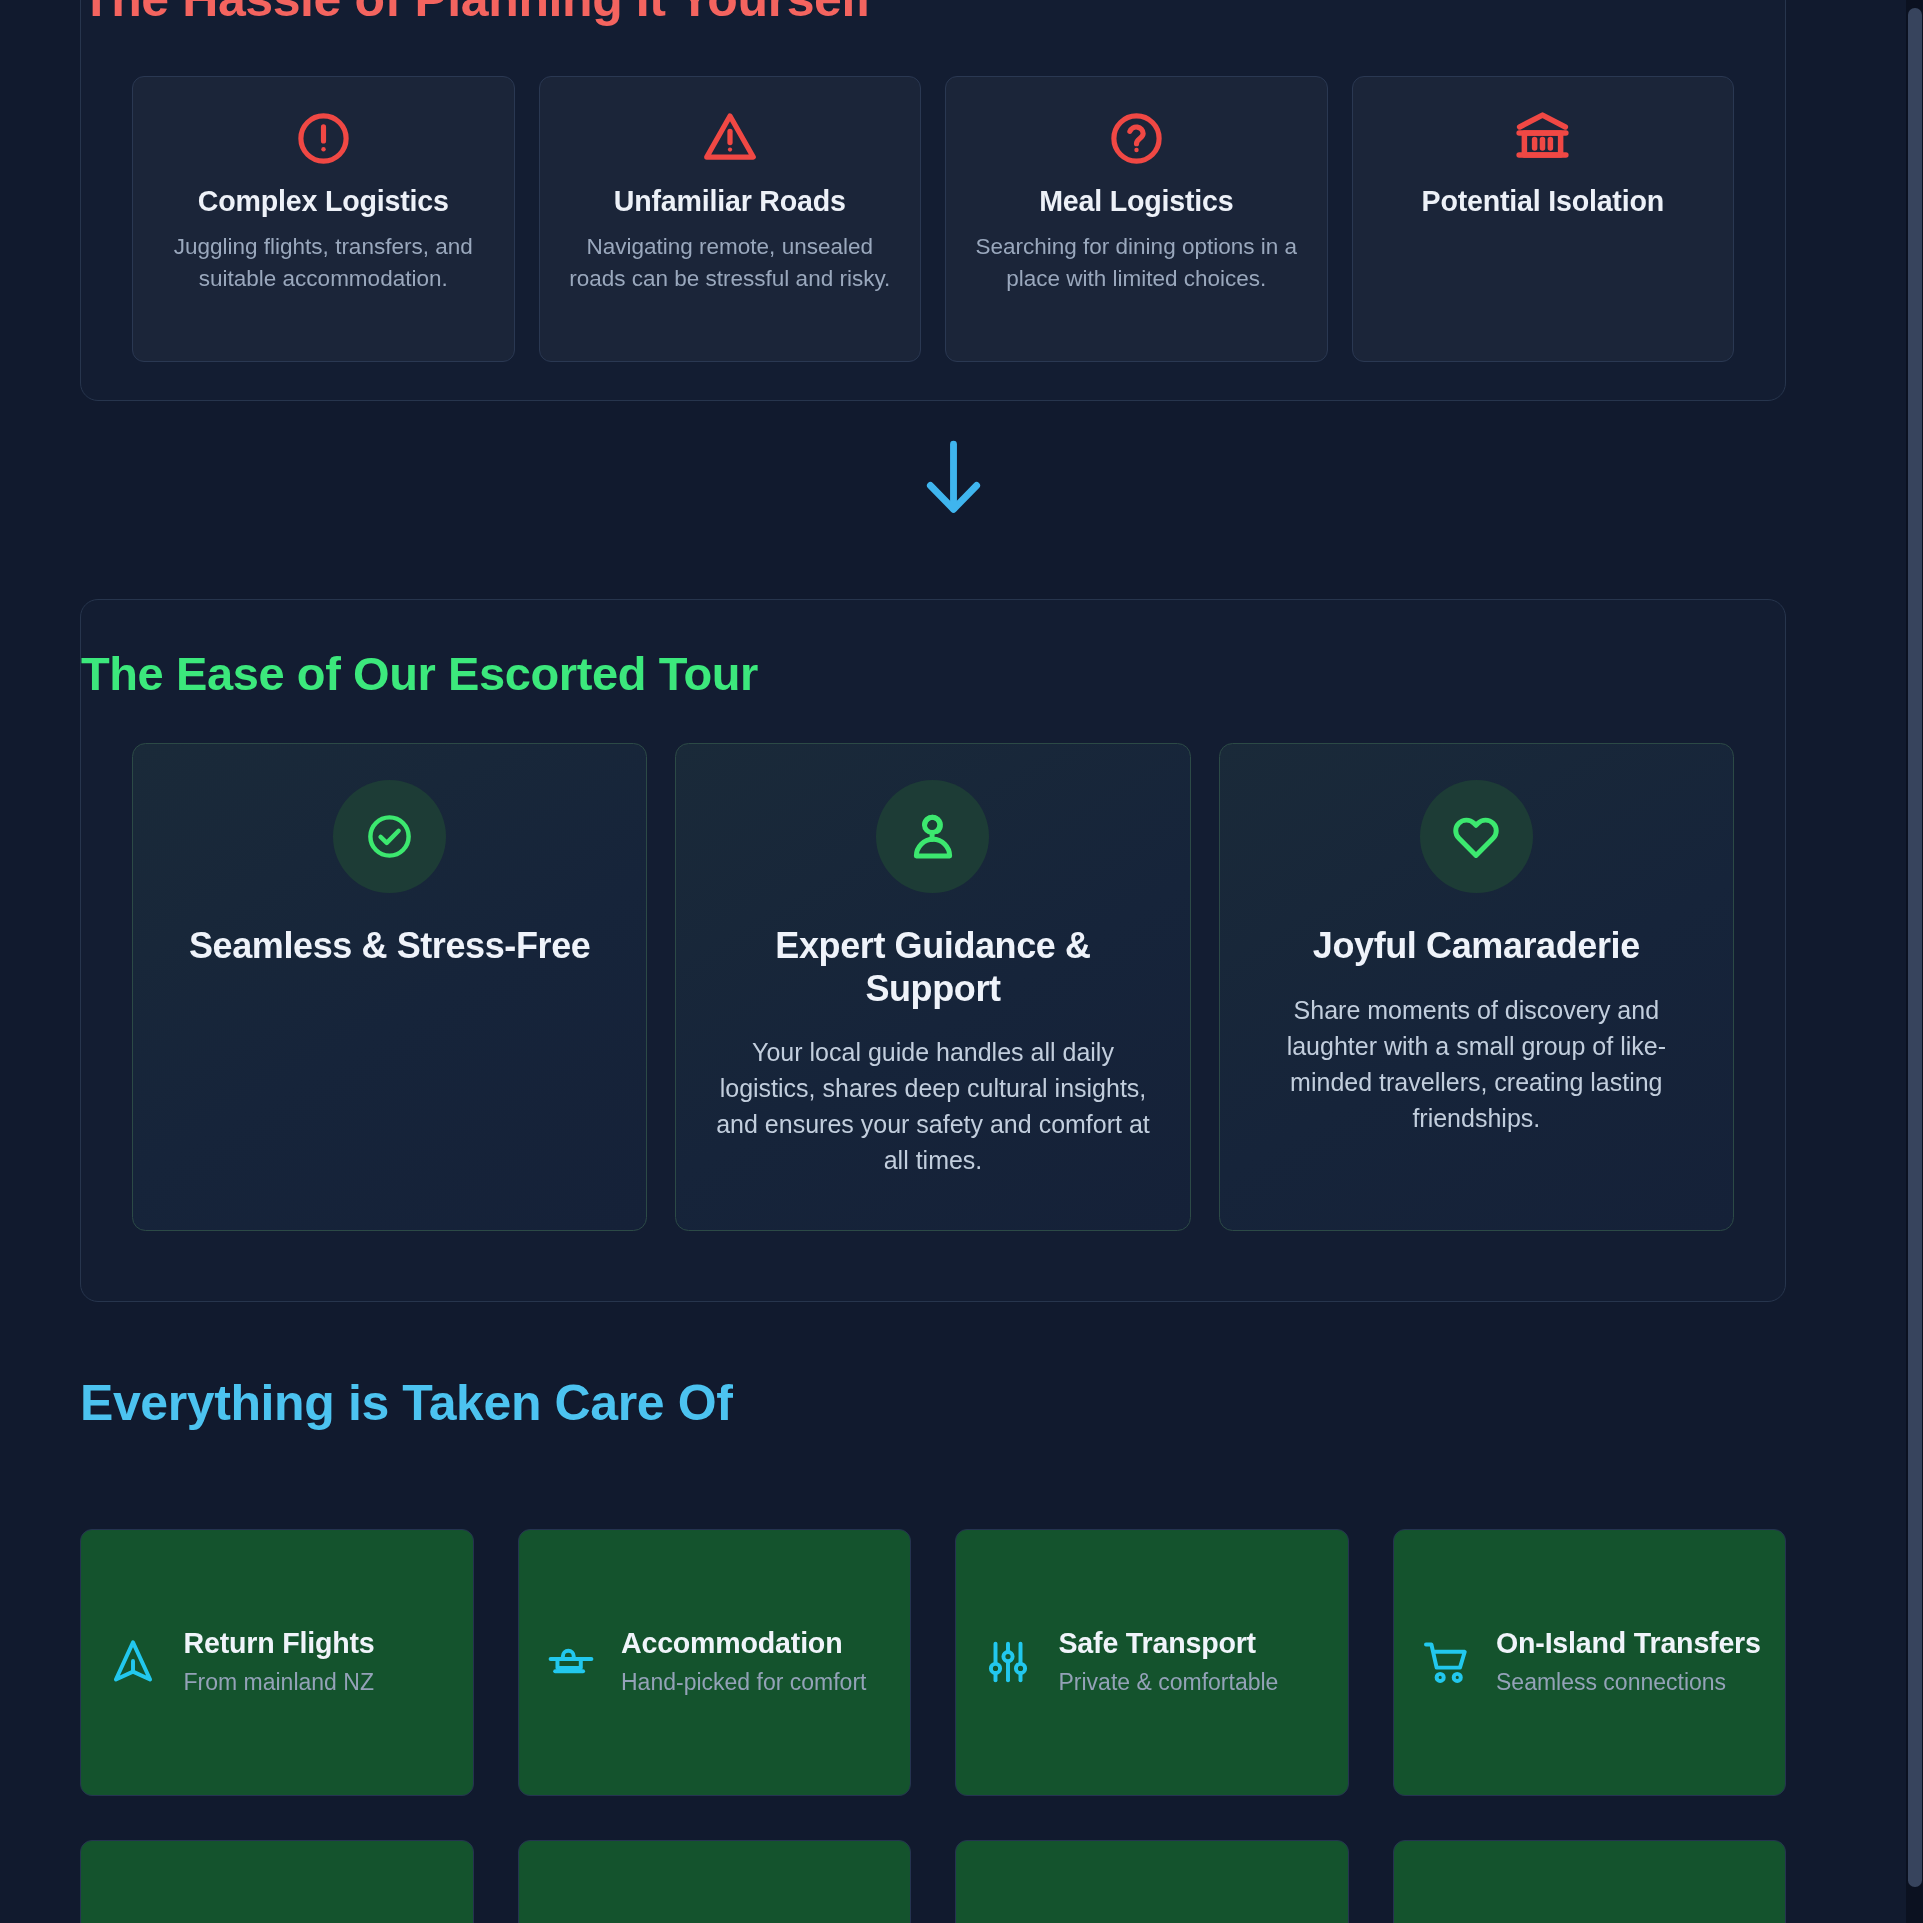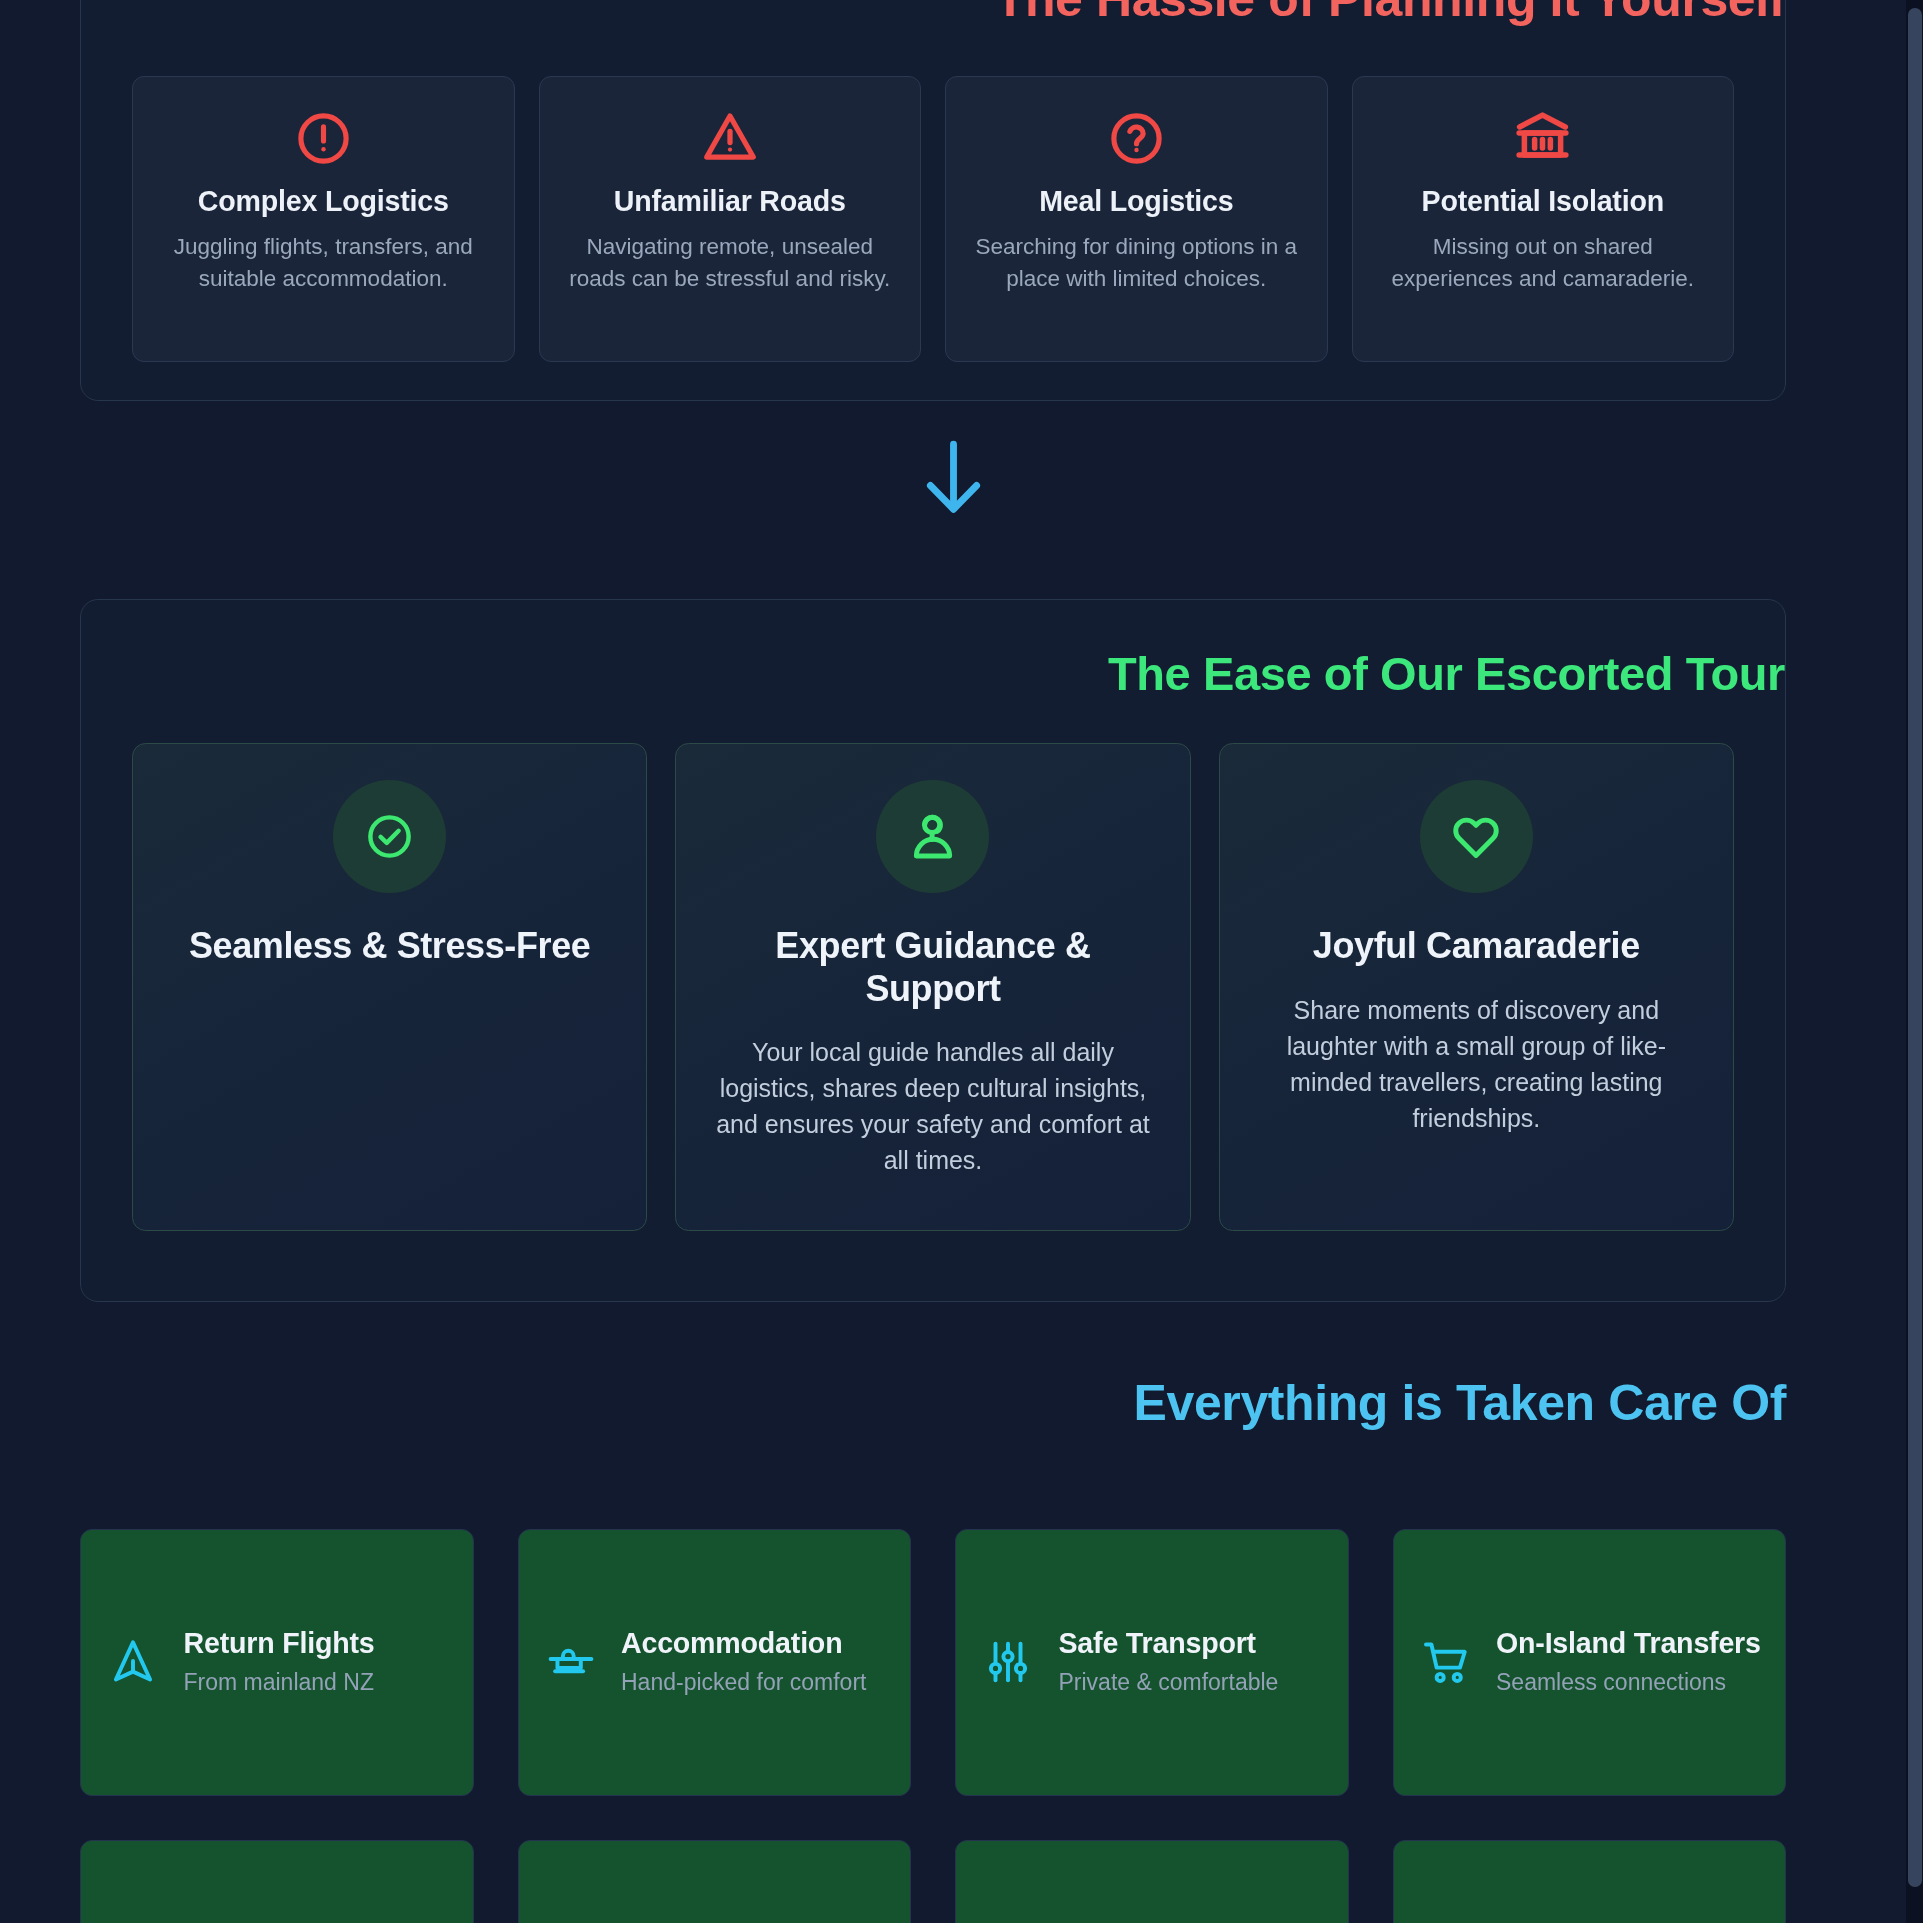--- a/index.html
+++ b/index.html
@@ -65,21 +65,21 @@
     position: absolute;
     left: 80px;
     top: 599px;
     width: 1706px;
     height: 703px;
     background: #131d32;
   }
 
   
   .sec-title {
-    text-align: right;
+    text-align: left;
     font-weight: bold;
     letter-spacing: -0.4px;
     line-height: 1.15;
   }
   .sec-title.red   { color: #f4645f; font-size: 50px; }
   .sec-title.green { color: #3ce87c; font-size: 47px; }
   .sec-title.blue  { color: #4cc3f0; font-size: 50px; }
 
   
   .row4 {
@@ -244,21 +244,20 @@
               <path d="M3.3 7.6 L12 3.1 L20.7 7.6"></path>
               <line x1="3.1" y1="9.9" x2="20.9" y2="9.9"></line>
               <line x1="3.1" y1="18.3" x2="20.9" y2="18.3"></line>
               <rect x="5.1" y="9.9" width="13.8" height="8.4"></rect>
               <line x1="9" y1="12.4" x2="9" y2="15.6"></line>
               <line x1="12" y1="12.4" x2="12" y2="15.6"></line>
               <line x1="15" y1="12.4" x2="15" y2="15.6"></line>
             </svg>
           </div>
           <h3>Potential Isolation</h3>
-          <p>Missing out on shared experiences and camaraderie.</p>
         </div>
 
       </div>
     </div>
 
     <div id="arrow-wrap">
       <span>
         <svg width="75" height="84" viewBox="0 0 24 26" fill="none" stroke="#3fb5ee" stroke-width="2.2" stroke-linecap="round" stroke-linejoin="round">
           <line x1="12" y1="2.2" x2="12" y2="22.6"></line>
           <path d="M4.6 15.4 L12 23 L19.4 15.4"></path>

